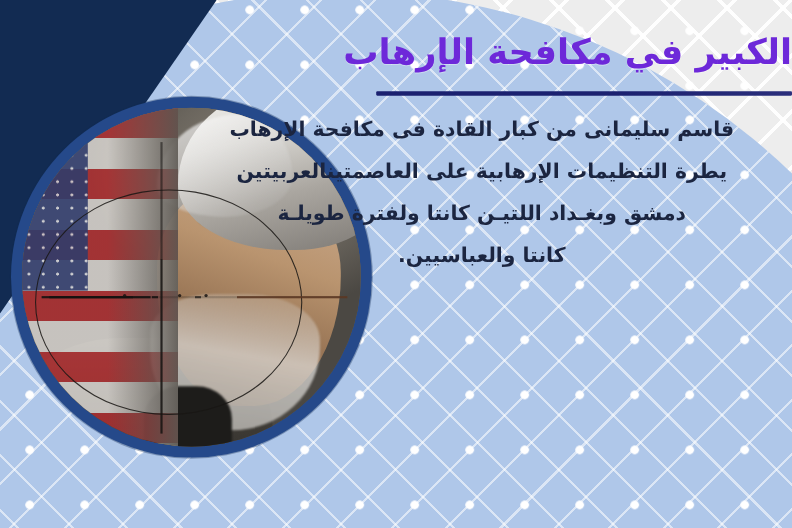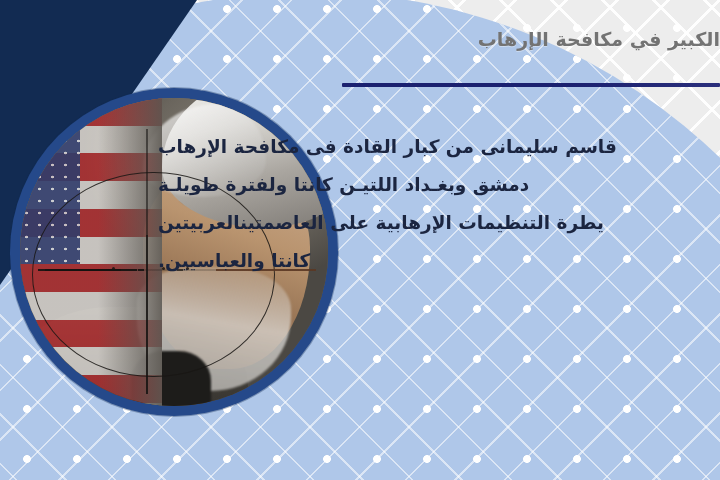--- a/index.html
+++ b/index.html
@@ -184,39 +184,38 @@
   }
   .scope .tick{
     position:absolute;width:3px;height:3px;border-radius:50%;
     background:rgba(25,20,18,.85);
   }
 
   
   .headline{
     position:absolute;right:0;top:28px;width:700px;
     text-align:right;
-    color:#737373;
-    font-size:19px;font-weight:bold;line-height:1.2;
+    color:#6d28d9;
+    font-size:32px;font-weight:bold;line-height:1.2;
     letter-spacing:-.2px;
     white-space:nowrap;
     direction:rtl;
     text-shadow:0 1px 0 rgba(255,255,255,.35);
   }
   .rule{
     position:absolute;left:342px;top:83px;width:378px;height:4px;
     background:linear-gradient(90deg,#1b2170 0%,#1b2170 60%,#2b2f7c 100%);
     border-radius:1px;
   }
   .body-text{
     position:absolute;right:2px;top:100px;width:560px;
-    text-align:left;direction:rtl;
+    text-align:center;direction:rtl;
     color:#1b2540;
     font-size:18.5px;font-weight:bold;line-height:2.05;
     white-space:nowrap;
-    margin-top:28px;
   }
   .body-text .ln{display:block;}
 </style>
 </head>
 <body>
 
 <div id="stage">
 
   <div class="pattern-light"></div>
   <div class="dots-light"></div>
@@ -260,18 +259,18 @@
       </div>
     </div>
   </div>
 
   <div class="headline">الكبير في مكافحة الإرهاب</div>
 
   <div class="rule"></div>
 
   <div class="body-text">
     <span class="ln">قاسم سليمانى من كبار القادة فى مكافحة الإرهاب</span>
+    <span class="ln">يطرة التنظيمات الإرهابية على العاصمتينالعربيتين</span>
     <span class="ln">دمشق وبغـداد اللتيـن كانتا ولفترة طويلـة</span>
-    <span class="ln">يطرة التنظيمات الإرهابية على العاصمتينالعربيتين</span>
     <span class="ln">كانتا والعباسيين.</span>
   </div>
 
 </div>
 
 </body></html>

